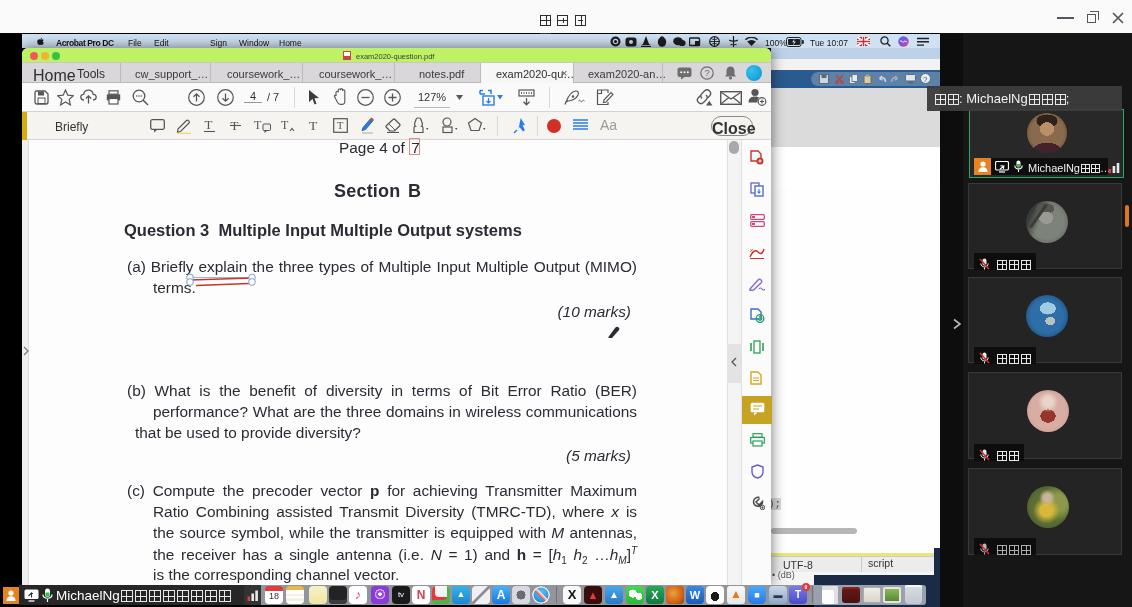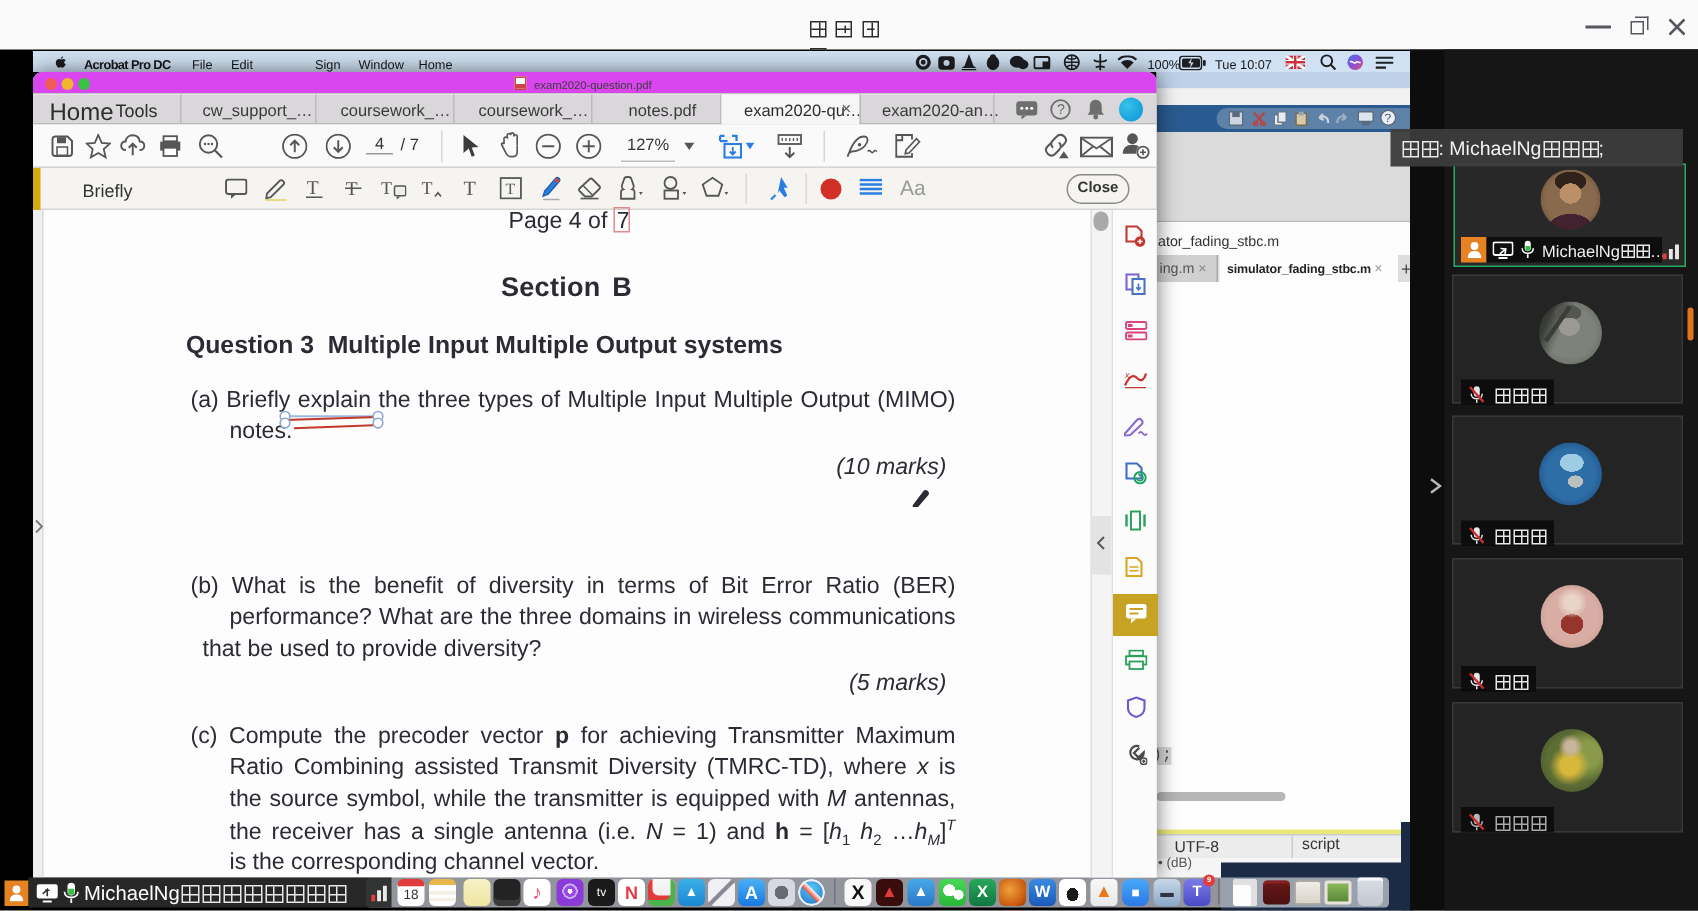--- a/index.html
+++ b/index.html
@@ -141,49 +141,41 @@
     <svg class="abs" style="left:134px;top:4px;" width="11" height="10">
         <rect x="0.5" y="0.5" width="10" height="6.5" rx="1" fill="#dce4ec" stroke="#5a6b7c"></rect>
         <rect x="3" y="7.5" width="5" height="2" fill="#5a6b7c"></rect>
       </svg>
     <svg class="abs" style="left:149px;top:3px;" width="11" height="11">
         <circle cx="5.5" cy="5.5" r="5" fill="#e8eef4" stroke="#5a6b7c"></circle>
         <text x="3" y="8.5" font-size="8" fill="#3a5a7a" font-family="Liberation Sans">?</text>
       </svg>
   </div>
   <div class="abs" style="left:0;top:40px;width:169px;height:59px;background:#dcdbdc;"></div>
-  <div class="abs" style="left:0;top:99px;width:169px;height:23px;background:#fcfcfc;border-top:1px solid #b8b8b8;">
-    <span class="abs" style="left:1px;top:8px;font-size:9.5px;color:#333;">ator_fading_stbc.m</span>
-  </div>
-  <div class="abs" style="left:0;top:122px;width:169px;height:18px;background:#dddddd;">
-    <span class="abs" style="left:0px;top:0px;width:41px;height:18px;background:#d0d0d0;border-right:1px solid #aaa;font-size:9.5px;color:#555;padding:4px 0 0 2px;">ing.m <span style="color:#888;">×</span></span>
-    <span class="abs" style="left:42px;top:0px;width:119px;height:18px;background:#fdfdfd;font-size:8.3px;color:#222;font-weight:bold;padding:4px 0 0 5px;letter-spacing:-0.1px;">simulator_fading_stbc.m <span style="color:#999;font-weight:normal;font-size:9.5px;">×</span></span>
-    <span class="abs" style="left:163px;top:2px;font-size:12px;color:#444;">+</span>
-  </div>
   <div class="abs" style="left:0;top:140px;width:169px;height:369px;background:#fefefe;">
     <span class="abs" style="left:-3px;top:310px;background:#d8d8d8;font-size:11px;color:#555;font-family:'Liberation Mono',monospace;">);</span>
     <div class="abs" style="left:0;top:340px;width:86px;height:6px;background:#b6b6b6;border-radius:3px;"></div>
   </div>
   <div class="abs" style="left:0;top:505px;width:169px;height:3px;background:#e8e87a;"></div>
   <div class="abs" style="left:0;top:508px;width:169px;height:16px;background:#ececec;border-top:1px solid #ccc;font-size:10.5px;color:#333;">
     <span class="abs" style="left:12px;top:2px;">UTF-8</span>
     <span class="abs" style="left:97px;top:0;">script</span>
     <span class="abs" style="left:90px;top:0;width:1px;height:16px;background:#ccc;"></span>
   </div>
   <div class="abs" style="left:0;top:524px;width:169px;height:13px;background:#f5f5f5;">
       <span class="abs" style="left:1px;top:-2px;font-size:9px;color:#555;">• (dB)</span>
     </div>
 </div>
 
 <div class="abs" style="left:814px;top:575px;width:128px;height:32px;background:#1b2b46;"></div>
 <div class="abs" style="left:934px;top:548px;width:8px;height:59px;background:#1b2b46;"></div>
 
 <div class="abs" style="left:22px;top:48px;width:749px;height:537px;background:#fdfdfe;border-radius:6px 6px 0 0;box-shadow:0 0 14px rgba(0,0,0,0.55);">
 
-  <div class="abs" style="left:0;top:0;width:749px;height:15px;background:#d946ef;border-radius:6px 6px 0 0;border-bottom:1px solid #c8c6c8;">
+  <div class="abs" style="left:0;top:0;width:749px;height:15px;background:#bef264;border-radius:6px 6px 0 0;border-bottom:1px solid #c8c6c8;">
     <span class="abs" style="left:8px;top:4px;width:8px;height:8px;border-radius:50%;background:#f05c54;"></span>
     <span class="abs" style="left:19px;top:4px;width:8px;height:8px;border-radius:50%;background:#f0b72c;"></span>
     <span class="abs" style="left:30px;top:4px;width:8px;height:8px;border-radius:50%;background:#39c143;"></span>
     <span class="abs" style="left:321px;top:3px;width:8px;height:9px;background:#fff;border:1px solid #c44;box-shadow:inset 0 -3px 0 #c44;"></span>
     <span class="abs" style="left:334px;top:4px;font-size:7.5px;color:#3c3c3c;">exam2020-question.pdf</span>
   </div>
 
   <div class="abs" style="left:0;top:15px;width:749px;height:20px;background:#d9d7d9;border-bottom:1px solid #bcbabc;font-size:11px;color:#2e2e2e;">
     <span class="abs" style="left:11px;top:4px;font-size:16px;">Home</span>
     <span class="abs" style="left:55px;top:4px;font-size:12px;">Tools</span>
@@ -380,21 +372,21 @@
     <svg class="abs" style="left:491px;top:5px;" width="15" height="17">
         <path d="M6 1 L12 7 L9.5 7.5 L13 12 L11.5 13.5 L7 10 L6.5 12.5 Z" fill="#2a7de1" transform="rotate(14 7 8)"></path>
         <path d="M4 13 L1 16" stroke="#2a7de1" stroke-width="1.4"></path>
       </svg>
     <span class="abs" style="left:515px;top:4px;width:1px;height:20px;background:#d8d8d8;"></span>
     <span class="abs" style="left:525px;top:7px;width:14px;height:14px;border-radius:50%;background:#d22f27;"></span>
     <svg class="abs" style="left:551px;top:7px;" width="15" height="13">
         <path d="M0 1 H15 M0 4 H15 M0 7 H15 M0 10 H15" stroke="#2a7de1" stroke-width="1.6"></path>
       </svg>
     <span class="abs" style="left:578px;top:5px;font-size:14px;color:#9a9a9a;">Aa</span>
-    <span class="abs" style="left:689px;top:3.5px;width:42px;height:20px;border:1.5px solid #8a8a8a;border-radius:11px;font-size:10px;font-weight:bold;color:#333;text-align:center;padding-top:3px;">Close</span>
+    <span class="abs" style="left:689px;top:3.5px;width:42px;height:20px;border:1.5px solid #8a8a8a;border-radius:11px;font-size:16px;font-weight:bold;color:#333;text-align:left;padding-top:3px;">Close</span>
   </div>
 
   <div class="abs" style="left:0;top:92px;width:749px;height:445px;background:#fdfdfe;" id="docarea">
     <div class="abs" style="left:0;top:0;width:7px;height:445px;background:#f0eff0;border-right:1px solid #dcdcdc;"></div>
     <svg class="abs" style="left:1px;top:206px;" width="6" height="10">
         <path d="M1 1 L5 5 L1 9" stroke="#777" stroke-width="1.2" fill="none"></path>
       </svg>
 
     <div class="abs" style="left:705px;top:0;width:14px;height:445px;background:#f4f4f4;border-left:1px solid #e0e0e0;"></div>
     <div class="abs" style="left:707px;top:1px;width:10px;height:13px;background:#a9a9a9;border-radius:5px;"></div>
@@ -464,21 +456,21 @@
         </svg>
     </div>
   </div>
 </div>
 
 <div id="pdftext" style="font-size:15.4px;color:#2b2b33;">
   <div class="abs" style="left:339px;top:139px;">Page 4 of <span style="position:relative;padding:0 2px;">7<i style="position:absolute;left:0px;top:-1px;width:11px;height:17px;border:1px solid #e08a8a;font-style:normal;"></i></span></div>
   <div class="abs" style="left:334px;top:181px;font-size:18px;font-weight:bold;letter-spacing:0.2px;word-spacing:2.5px;">Section B</div>
   <div class="abs" style="left:124px;top:221px;font-size:16.5px;font-weight:bold;">Question 3&nbsp;&nbsp;Multiple Input Multiple Output systems</div>
   <div class="abs" style="left:127px;top:257.5px;width:510px;text-align:justify;text-align-last:justify;">(a)&nbsp;Briefly explain the three types of Multiple Input Multiple Output (MIMO)</div>
-  <div class="abs" style="left:153px;top:278.5px;">notes.</div>
+  <div class="abs" style="left:153px;top:278.5px;">terms.</div>
   <div class="abs" style="left:450px;top:303px;width:181px;text-align:right;font-style:italic;">(10 marks)</div>
   <div class="abs" style="left:127px;top:381.5px;width:510px;text-align:justify;text-align-last:justify;">(b)&nbsp;What is the benefit of diversity in terms of Bit Error Ratio (BER)</div>
   <div class="abs" style="left:153px;top:402.5px;width:484px;text-align:justify;text-align-last:justify;">performance? What are the three domains in wireless communications</div>
   <div class="abs" style="left:135px;top:423.5px;">that be used to provide diversity?</div>
   <div class="abs" style="left:450px;top:447px;width:181px;text-align:right;font-style:italic;">(5 marks)</div>
   <div class="abs" style="left:127px;top:481.5px;width:510px;text-align:justify;text-align-last:justify;">(c)&nbsp;Compute the precoder vector <b>p</b> for achieving Transmitter Maximum</div>
   <div class="abs" style="left:153px;top:502.5px;width:484px;text-align:justify;text-align-last:justify;">Ratio Combining assisted Transmit Diversity (TMRC-TD), where <i>x</i> is</div>
   <div class="abs" style="left:153px;top:523.5px;width:484px;text-align:justify;text-align-last:justify;">the source symbol, while the transmitter is equipped with <i>M</i> antennas,</div>
   <div class="abs" style="left:153px;top:544.5px;width:484px;text-align:justify;text-align-last:justify;">the receiver has a single antenna (i.e. <i>N</i> = 1) and <b>h</b> = [<i>h</i><sub style="font-size:10px;">1</sub> <i>h</i><sub style="font-size:10px;">2</sub> …<i>h<sub style="font-size:10px;">M</sub></i>]<sup style="font-size:10px;"><i>T</i></sup></div>
   <div class="abs" style="left:153px;top:565.5px;">is the corresponding channel vector.</div>

